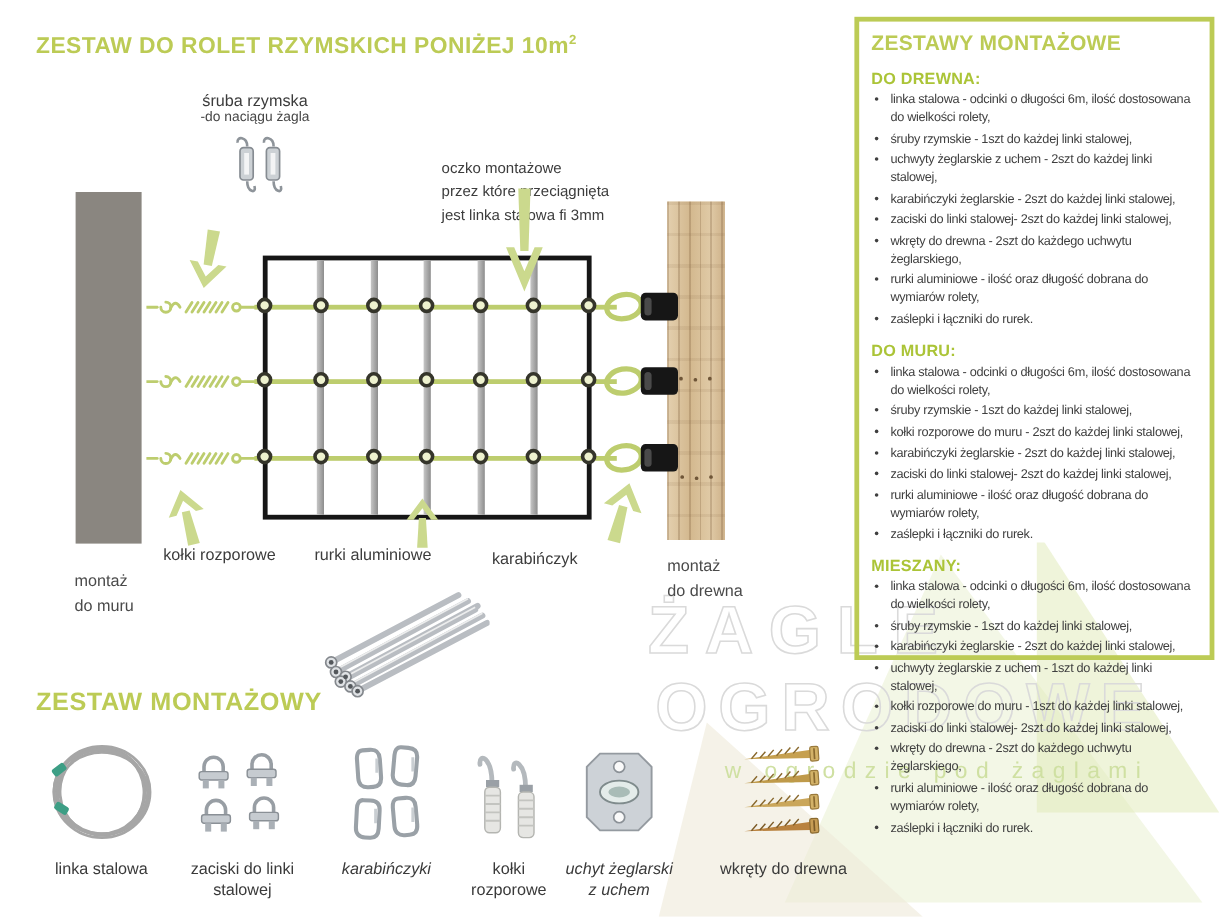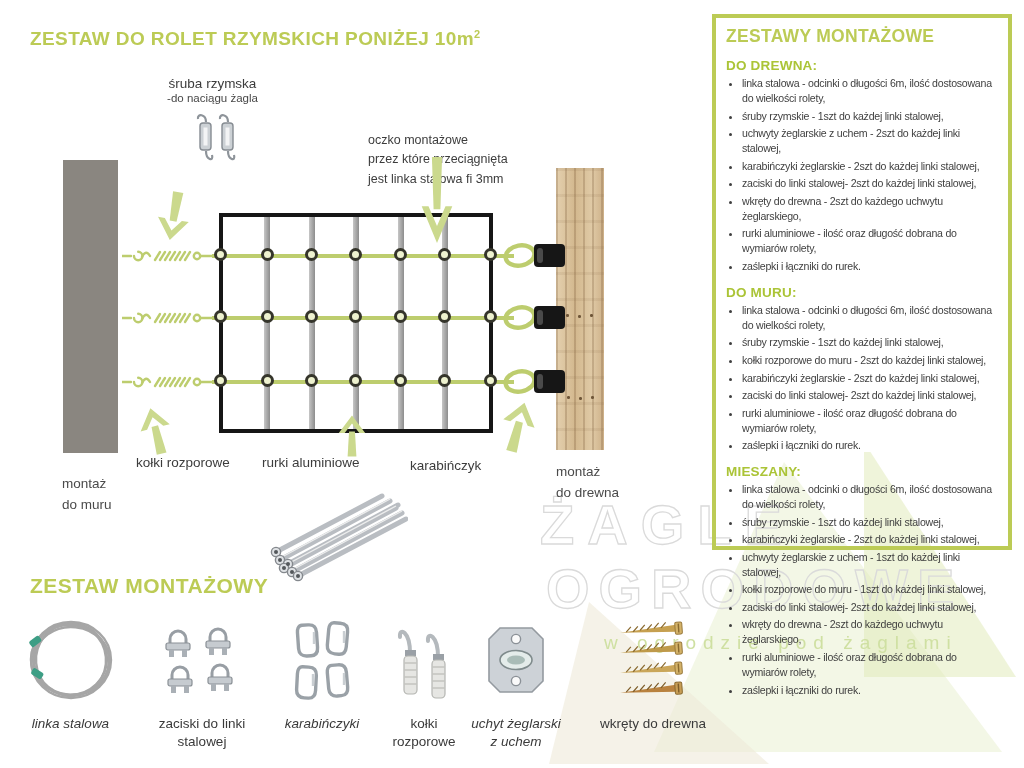--- a/index.html
+++ b/index.html
@@ -78,21 +78,21 @@
   .arr-rurki { left:336px; top:414px; }
   .arr-karab { left:500px; top:398px; transform:rotate(15deg); }
 
   .bundle { left:268px; top:490px; }
   .turnbuckles { left:194px; top:110px; }
 
   
   .kit-item { position:absolute; text-align:center; }
   .kit-icon { height:96px; display:flex; align-items:center; justify-content:center; }
   .klabel { margin-top:7px; font-size:13.5px; color:#3a3a3a; line-height:1.3; }
-  .ki-1 { left:8px;  top:612px; width:125px;font-style:italic; }
+  .ki-1 { left:22px;  top:612px; width:125px; }
   .ki-2 { left:152px; top:612px; width:100px; }
   .ki-3 { left:272px; top:612px; width:100px;font-style:italic; }
   .ki-4 { left:378px; top:612px; width:92px; }
   .ki-5 { left:468px; top:612px; width:96px;font-style:italic; }
   .ki-6 { left:598px; top:612px; width:110px; }
 
   
   .panel { position:absolute; left:712px; top:14px; width:300px; height:536px;
            border:4px solid var(--accent,#bccb55); box-sizing:border-box;
            padding:6px 10px; background:transparent; }

